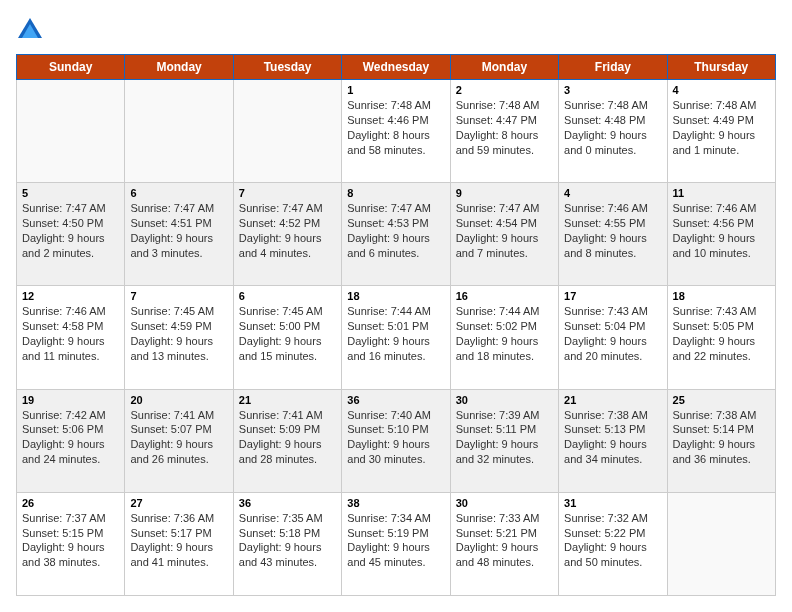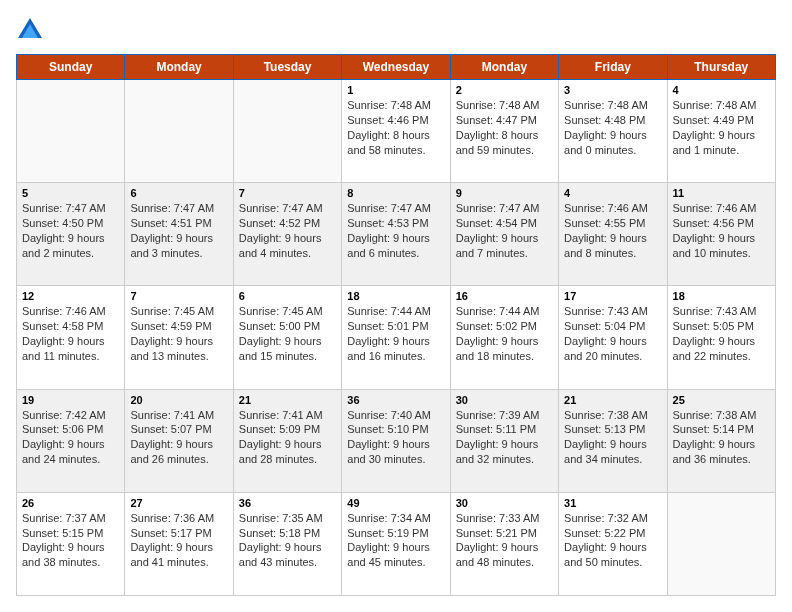--- a/index.html
+++ b/index.html
@@ -255,21 +255,21 @@
           </td>
           <td>
             <span class="day-num">27</span>
             <div class="cell-text">Sunrise: 7:36 AM<br>Sunset: 5:17 PM<br>Daylight: 9 hours and 41 minutes.</div>
           </td>
           <td>
             <span class="day-num">36</span>
             <div class="cell-text">Sunrise: 7:35 AM<br>Sunset: 5:18 PM<br>Daylight: 9 hours and 43 minutes.</div>
           </td>
           <td>
-            <span class="day-num">49</span>
+            <span class="day-num">38</span>
             <div class="cell-text">Sunrise: 7:34 AM<br>Sunset: 5:19 PM<br>Daylight: 9 hours and 45 minutes.</div>
           </td>
           <td>
             <span class="day-num">30</span>
             <div class="cell-text">Sunrise: 7:33 AM<br>Sunset: 5:21 PM<br>Daylight: 9 hours and 48 minutes.</div>
           </td>
           <td>
             <span class="day-num">31</span>
             <div class="cell-text">Sunrise: 7:32 AM<br>Sunset: 5:22 PM<br>Daylight: 9 hours and 50 minutes.</div>
           </td>

